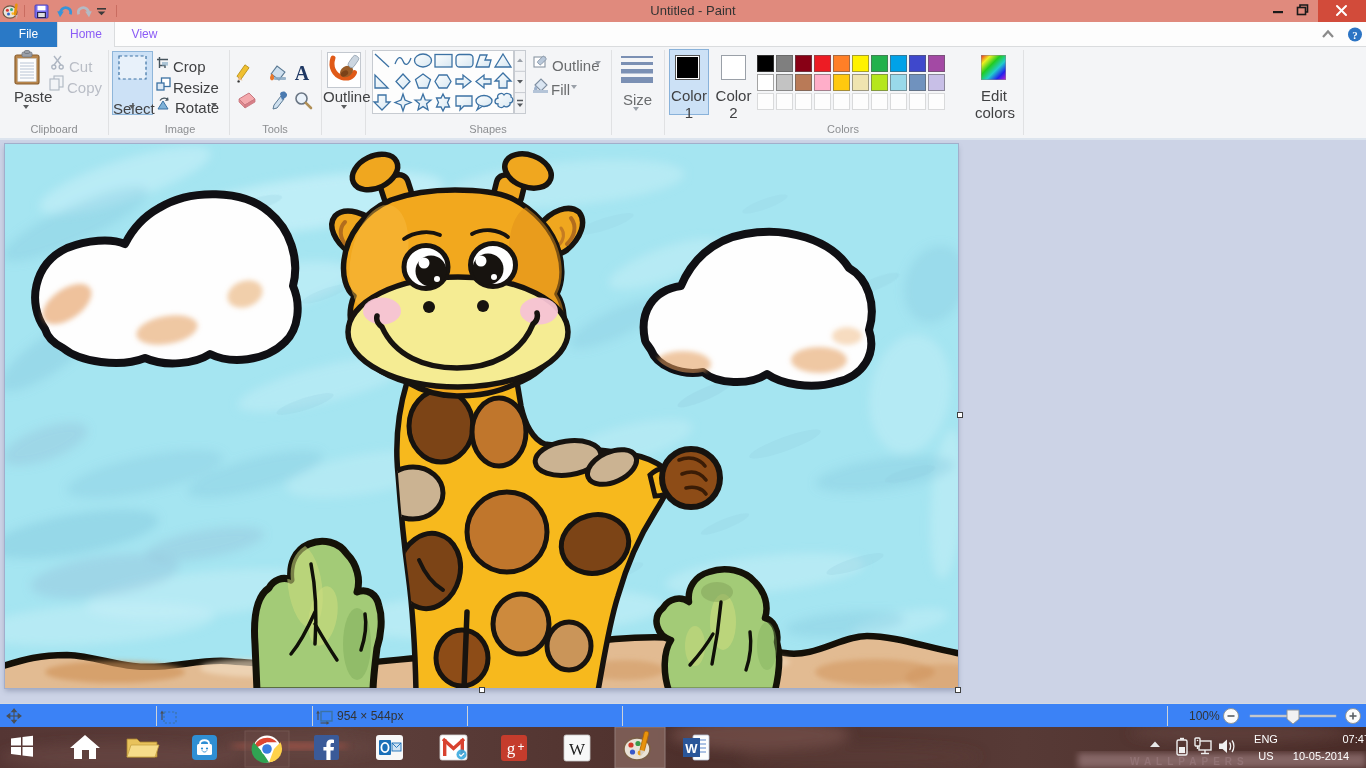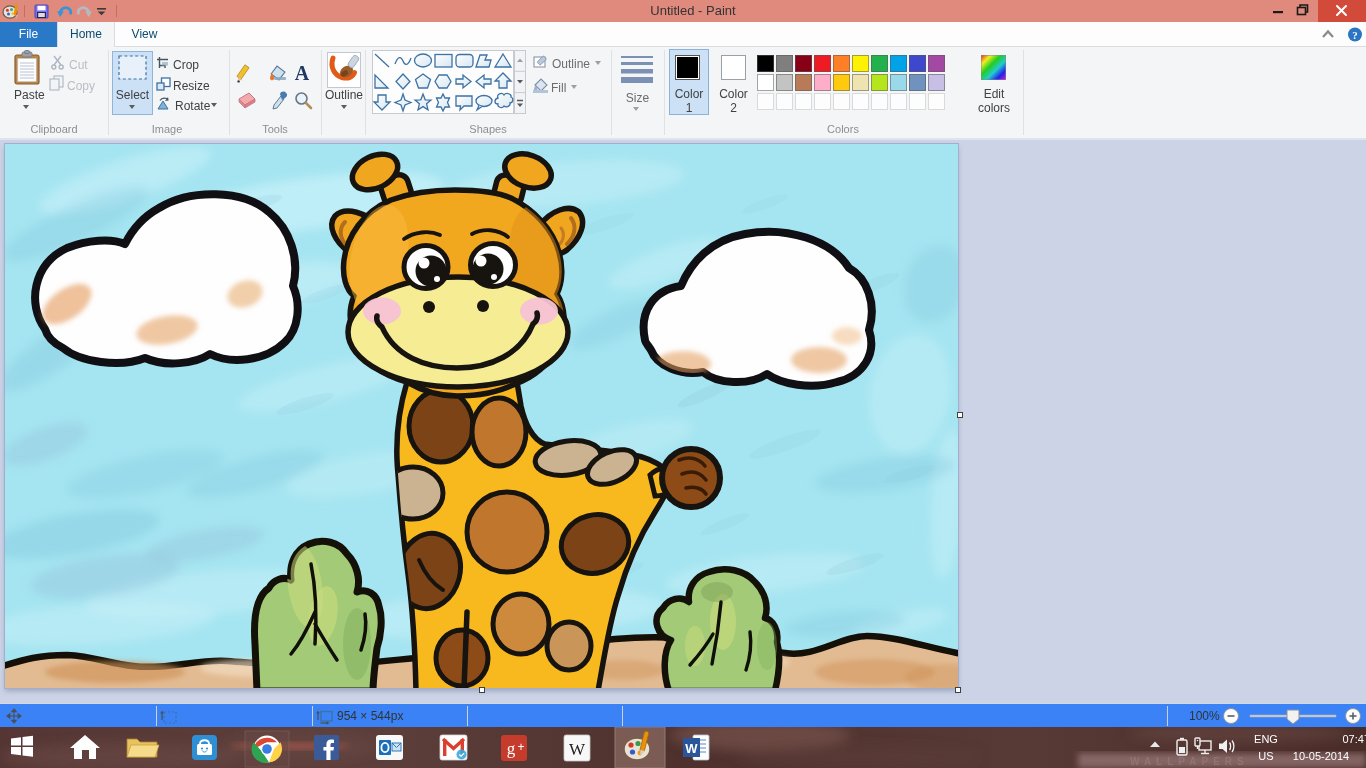--- a/index.html
+++ b/index.html
@@ -7,31 +7,31 @@
   #page { position:relative; width:1366px; height:768px; background:#ccd3e6; }
   .abs { position:absolute; }
 
   
   #titlebar { position:absolute; left:0; top:0; width:1366px; height:22px; background:#e08a7d; }
   #title-text { position:absolute; left:10px; top:3px; width:1366px; text-align:center; font-size:13px; color:#333; }
   #closebtn { position:absolute; right:0; top:0; width:48px; height:22px; background:#d24b3a; }
 
   
   #tabrow { position:absolute; left:0; top:22px; width:1366px; height:25px; background:#fdfdfd; border-bottom:1px solid #dadcde; }
-  .tab { position:absolute; top:0; height:25px; text-align:center; font-size:12px; line-height:25px; color:#0c4a6e; }
+  .tab { position:absolute; top:0; height:25px; text-align:center; font-size:12px; line-height:25px; color:#8b5cf6; }
   #tab-file { left:0; width:57px; background:#2a79c6; color:#fff; }
   #tab-home { left:57px; width:58px; background:#f4f5f7; border-left:1px solid #dadcde; border-right:1px solid #dadcde; height:26px; }
   #tab-view { left:115px; width:59px; }
 
   
   #ribbon { position:absolute; left:0; top:47px; width:1366px; height:91px; background:#f4f5f7; }
   #ribbon-bottom { position:absolute; left:0; top:138px; width:1366px; height:2px; background:#dce4ee; }
   .gsep { position:absolute; top:3px; width:1px; height:85px; background:#e0e1e3; }
   .glabel { position:absolute; top:76px; font-size:11px; color:#8c8e91; text-align:center; }
-  .btxt { position:absolute; font-size:12px; color:#404143; }
+  .btxt { position:absolute; font-size:15px; color:#404143; }
   .gtxt { color:#b9bdc6; }
   .dropv { position:absolute; width:0; height:0; border-left:3.5px solid transparent; border-right:3.5px solid transparent; border-top:4px solid #5a5c5e; }
 
   
   #workspace { position:absolute; left:0; top:140px; width:1366px; height:563px; background:#ccd3e6; }
   #canvas { position:absolute; left:5px; top:4px; width:953px; height:544px; outline:1px solid #a2aecb; box-shadow:0 3px 5px rgba(100,110,140,.45); }
   .handle { position:absolute; width:6px; height:6px; background:#fff; border:1px solid #404040; }
 
   
   #statusbar { position:absolute; left:0; top:703px; width:1366px; height:24px; background:#3b82f6; border-top:1px solid #d4d9e0; }
@@ -164,21 +164,21 @@
         <rect x="4.5" y="0" width="8.5" height="8.5"></rect>
         <rect x="0" y="5" width="7" height="7" fill="#dce9f5"></rect>
       </g>
 
       <g transform="translate(45,51)">
         <path d="M1,11 L6,3 L11,11 Z" fill="#7fb2d8" stroke="#3c72a4" stroke-width="1"></path>
         <path d="M3,2.5 C5,-0.5 9,-0.5 11,1.5" fill="none" stroke="#47555e" stroke-width="1.3"></path>
         <path d="M11,-1 L11.6,2.6 L8,3 Z" fill="#47555e"></path>
       </g>
     </svg>
-    <div class="btxt" style="left:113px;top:41px;width:39px;text-align:center;">Select</div>
+    <div class="btxt" style="left:113px;top:53px;width:39px;text-align:center;">Select</div>
     <div class="dropv" style="left:129px;top:58px;"></div>
     <div class="btxt" style="left:173px;top:11px;">Crop</div>
     <div class="btxt" style="left:173px;top:32px;">Resize</div>
     <div class="btxt" style="left:175px;top:52px;">Rotate</div>
     <div class="dropv" style="left:211px;top:56px;"></div>
 
     <svg class="abs" style="left:229px;top:0" width="92" height="91" viewBox="0 0 92 91">
 
       <g transform="translate(8,17)">
         <rect x="3.5" y="1" width="5" height="14" fill="#f0c030" stroke="#b8901c" stroke-width="0.8" transform="rotate(35 6 8)"></rect>
@@ -336,21 +336,21 @@
             <stop offset=".4" stop-color="#2c2"></stop>
             <stop offset=".6" stop-color="#2cc"></stop>
             <stop offset=".8" stop-color="#22e"></stop>
             <stop offset="1" stop-color="#c2c"></stop>
       </linearGradient>
         </defs>
       <rect x="0" y="0" width="25" height="25" fill="url(#rb)" stroke="#888"></rect>
     </svg>
     <div class="btxt" style="left:975px;top:40px;width:38px;text-align:center;">Edit<br>colors</div>
     <div class="glabel" style="left:14px;width:80px;">Clipboard</div>
-    <div class="glabel" style="left:127px;width:80px;">Image</div>
+    <div class="glabel" style="left:140px;width:80px;">Image</div>
     <div class="glabel" style="left:235px;width:80px;">Tools</div>
     <div class="glabel" style="left:448px;width:80px;">Shapes</div>
     <div class="glabel" style="left:803px;width:80px;">Colors</div>
   </div>
   <div id="ribbon-bottom"></div>
 
   <div id="workspace">
     <svg id="canvas" viewBox="0 0 953 544">
       <defs>
         <clipPath id="cv">

